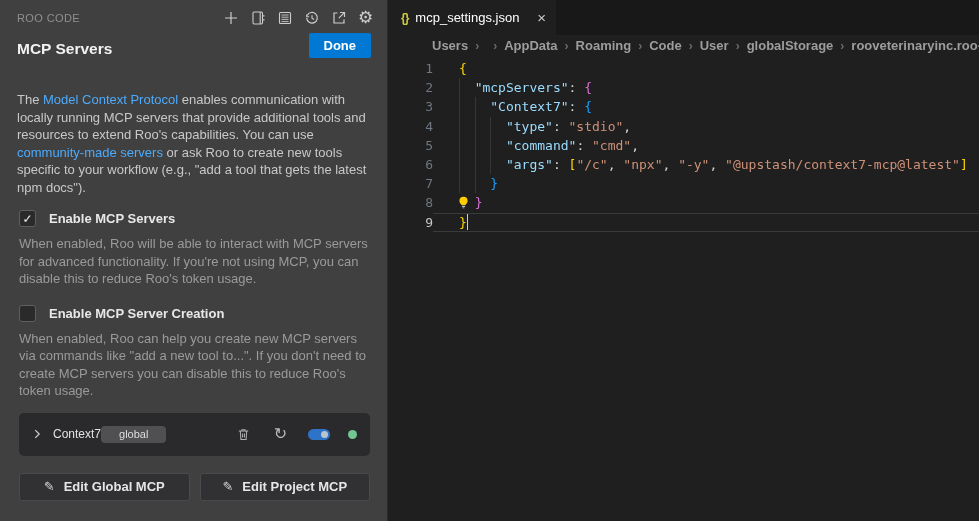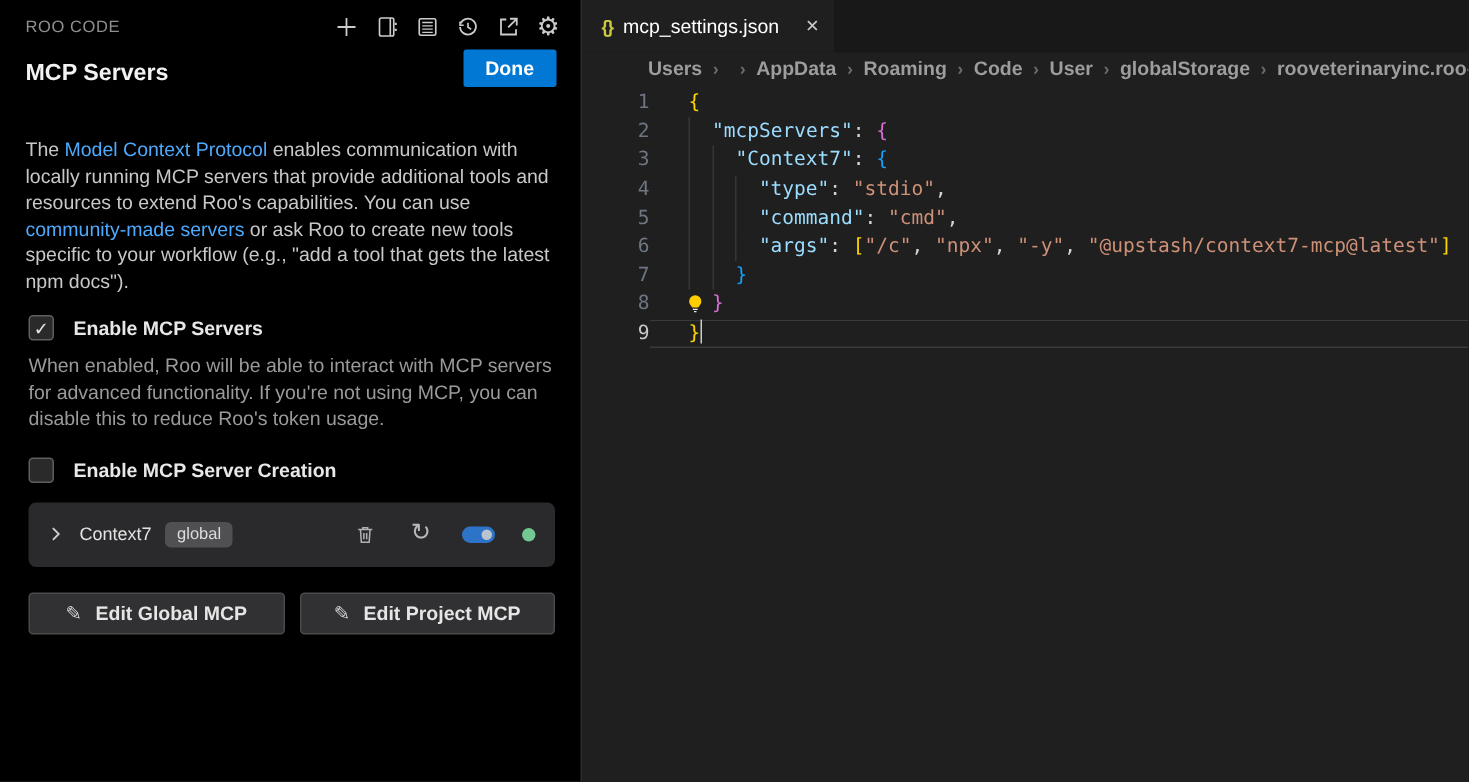--- a/index.html
+++ b/index.html
@@ -1,21 +1,21 @@
 <!DOCTYPE html>
 <html><head>
 <meta charset="utf-8">
 <style>
   * { margin:0; padding:0; box-sizing:border-box; }
   html,body { width:979px; height:521px; overflow:hidden; background:#1f1f1f;
     font-family:"Liberation Sans", sans-serif; }
   .app { width:979px; height:521px; display:flex; }
 
   
-  .sidebar { width:388px; height:100%; background:#000000; border-right:1px solid #2b2b2b;
+  .sidebar { width:388px; height:100%; background:#404040; border-right:1px solid #2b2b2b;
     display:flex; flex-direction:column; overflow:hidden; }
   .sb-header { display:flex; justify-content:space-between; align-items:center;
     padding:8px 12px 4px 17px; }
   .sb-brand { font-size:11px; color:#8f8f8f; letter-spacing:.4px; }
   .toolbar { display:flex; gap:8px; align-items:center; }
   .icon-btn { width:19px; height:19px; display:flex; align-items:center; justify-content:center;
     color:#cccccc; cursor:pointer; }
   .icon-btn svg { display:block; }
   .gear-glyph { font-size:17px; line-height:17px; color:#cccccc; }
 
@@ -34,21 +34,21 @@
     color:#eaeaea; font-size:12px; cursor:pointer; flex:0 0 auto; }
   .check-label { font-size:13px; font-weight:700; color:#e8e8e8;text-align:center; }
   .section-desc { margin:8px 18px 0 19px; font-size:13px; line-height:17.5px; color:#9a9a9a; }
 
   .server-card { margin:13px 17px 0 19px; height:43px; background:#2a2a2c; border-radius:5px;
     display:flex; align-items:center; padding:0 13px 0 9px; }
   .chev-btn { width:18px; height:18px; display:flex; align-items:center; justify-content:center;
     cursor:pointer; }
   .server-name { font-size:12px; color:#e2e2e2; margin-left:7px; }
   .scope-badge { background:#505053; color:#dddddd; font-size:11px; border-radius:4px;
-    padding:2px 8px 3px; margin-left:9px; }
+    padding:2px 18px 3px; }
   .spacer { flex:1; }
   .card-right { display:flex; align-items:center; gap:18px; }
   .refresh-glyph { font-size:16px; color:#b9b9b9; line-height:16px; }
   .toggle { width:22px; height:11px; border-radius:6px; background:#2d74c9; position:relative;
     cursor:pointer; }
   .toggle .knob { position:absolute; right:2px; top:2px; width:7px; height:7px;
     border-radius:50%; background:#b9c4cf; }
   .status-dot { width:9px; height:9px; border-radius:50%; }
 
   .footer-btns { display:flex; gap:10px; margin:17px 17px 0 19px; }
@@ -146,20 +146,21 @@
     <div class="check-row">
       <span class="checkbox">✓</span>
       <span class="check-label">Enable MCP Servers</span>
     </div>
     <p class="section-desc">When enabled, Roo will be able to interact with MCP servers for advanced functionality. If you're not using MCP, you can disable this to reduce Roo's token usage.</p>
 
     <div class="check-row" style="margin-top:17px;">
       <span class="checkbox"></span>
       <span class="check-label">Enable MCP Server Creation</span>
     </div>
+    <p class="section-desc">When enabled, Roo can help you create new MCP servers via commands like "add a new tool to...". If you don't need to create MCP servers you can disable this to reduce Roo's token usage.</p>
 
     <div class="server-card">
       <span class="chev-btn">
         <svg width="14" height="14" viewBox="0 0 16 16" fill="none" stroke="#cfcfcf" stroke-width="1.4">
             <path d="M6 3.5 10.5 8 6 12.5"></path>
           </svg>
       </span>
       <span class="server-name">Context7</span>
       <span class="scope-badge">global</span>
       <span class="spacer"></span>

